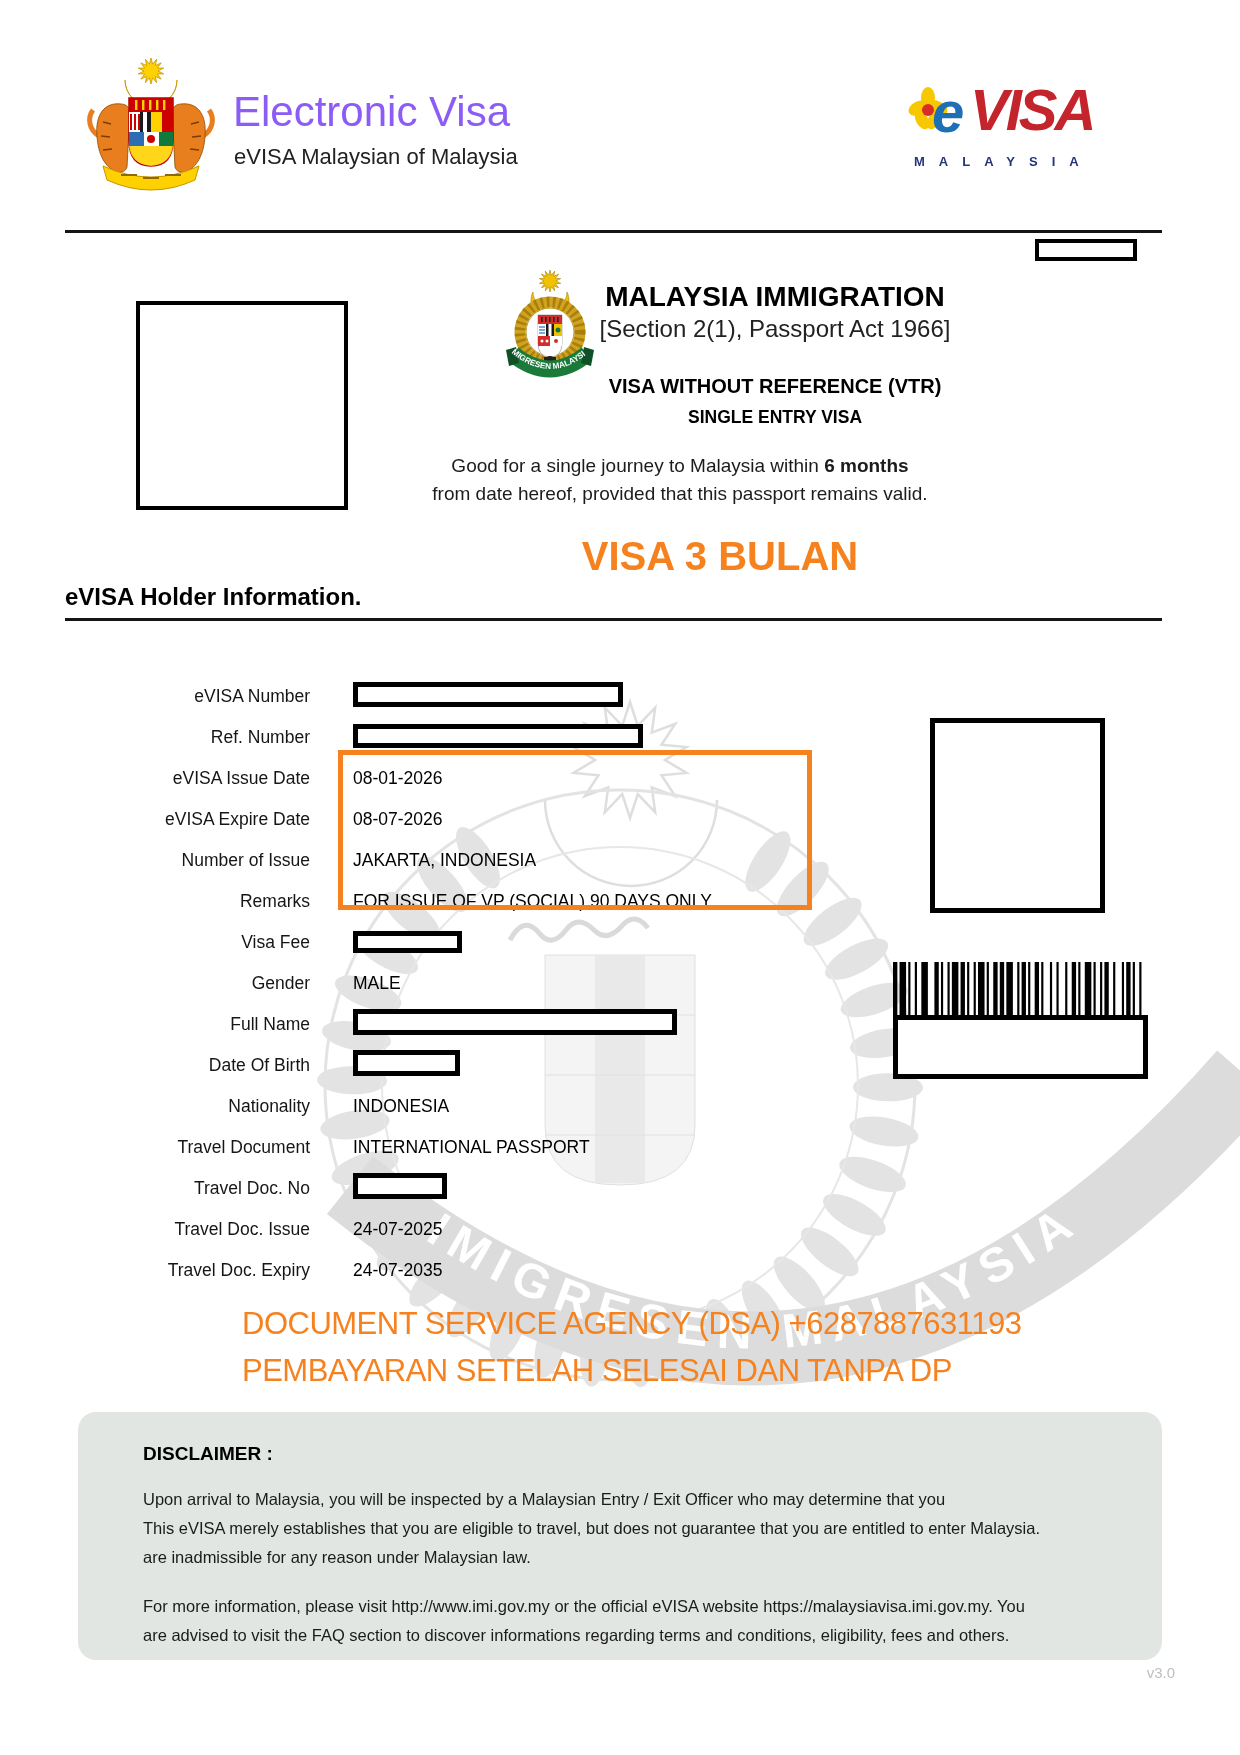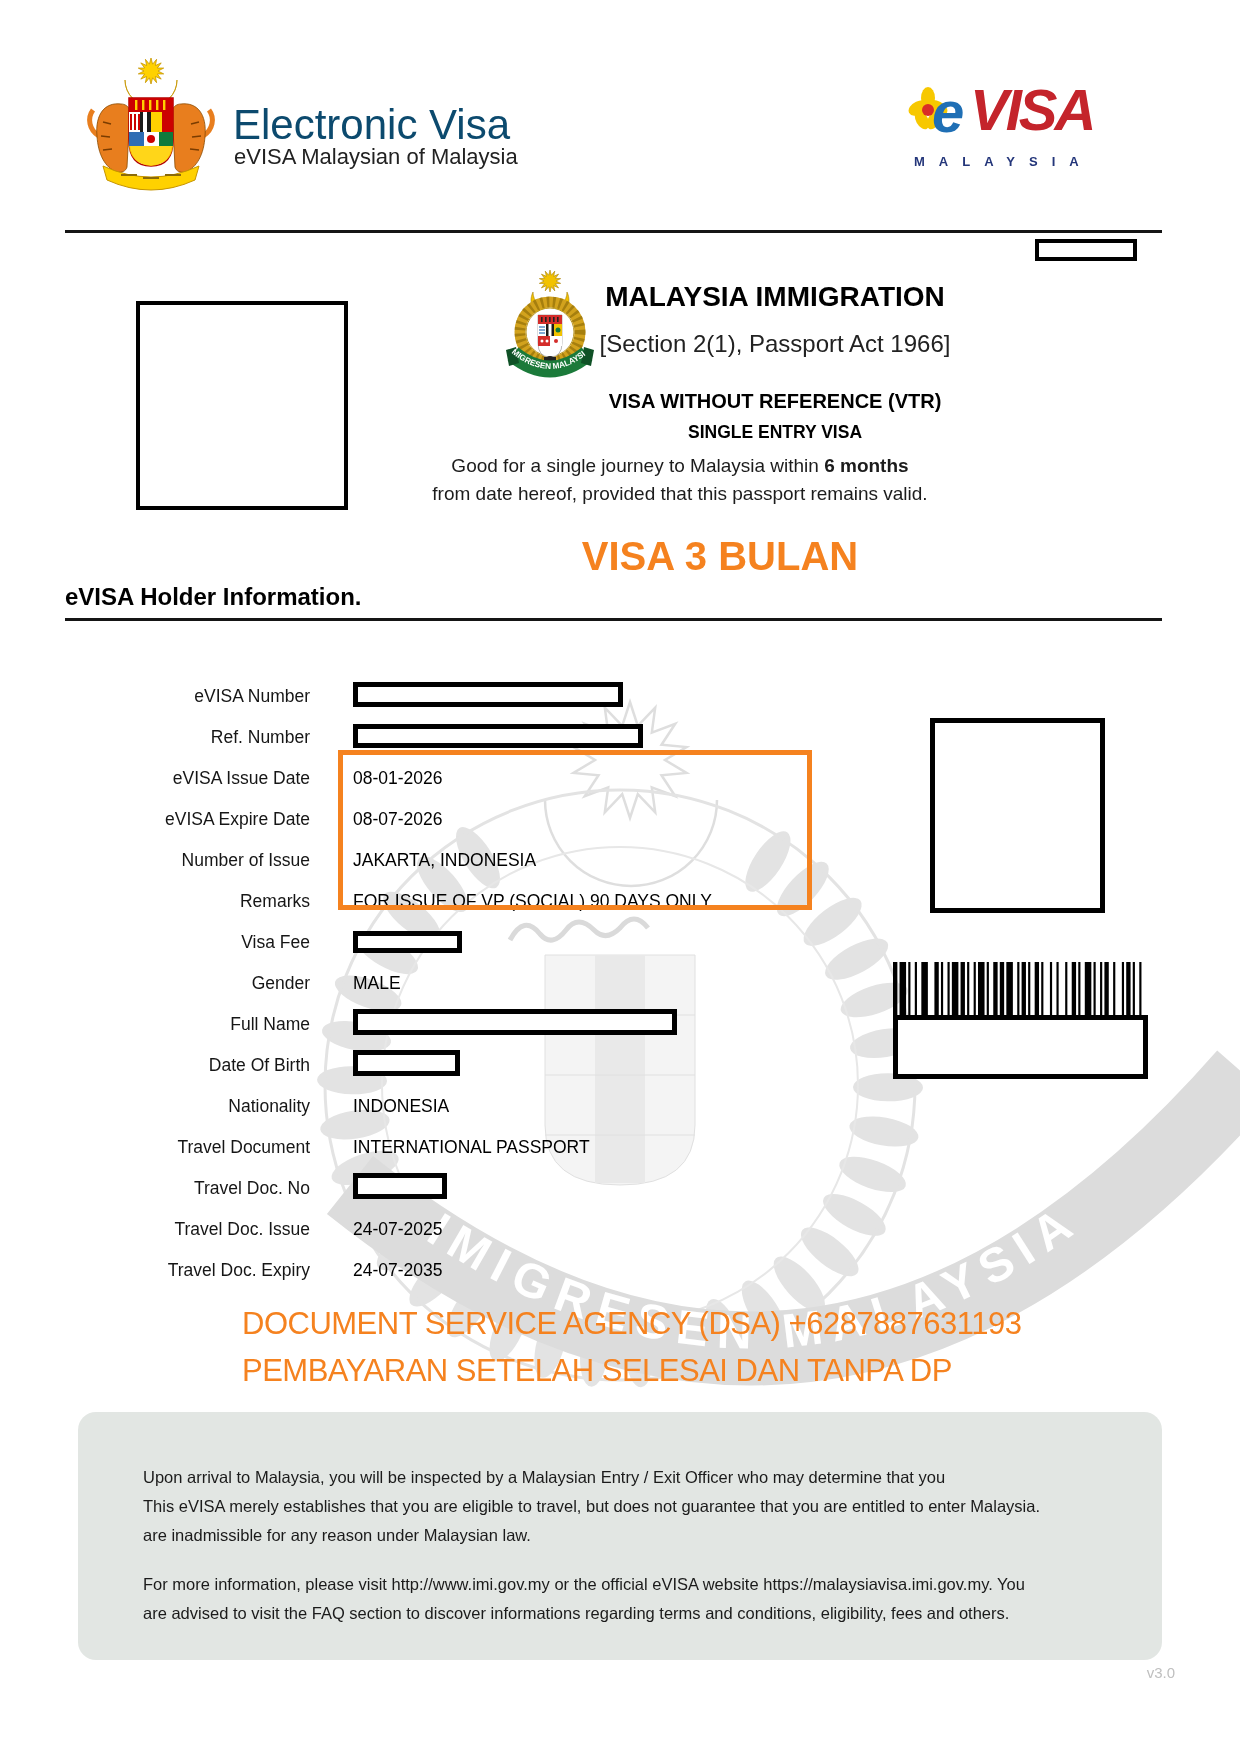--- a/index.html
+++ b/index.html
@@ -1,38 +1,38 @@
 <!DOCTYPE html>
 <html style="--accent: #F5821F; --disc-bg: #E2E6E3;"><head>
 <meta charset="utf-8">
 <style>
   html,body{margin:0;padding:0;background:#888;}
   #page{position:relative;width:1240px;height:1755px;background:#fff;margin:0 auto;
         font-family:"Liberation Sans", sans-serif;color:#1a1a1a;overflow:hidden;}
   .abs{position:absolute;}
   
-  #app-title{left:233px;top:88px;font-size:42px;color:#0c4a6e;margin-top:13px;}
+  #app-title{left:233px;top:88px;font-size:42px;color:#8b5cf6;}
   #app-subtitle{left:234px;top:144px;font-size:22px;color:#222;}
   #evisa-logo{left:908px;top:84px;width:220px;}
   #evisa-logo .toprow{position:relative;height:64px;}
   #evisa-logo .e-letter{position:absolute;left:24px;top:-6px;font-size:58px;font-weight:bold;
         font-style:italic;color:#1F6FB5;}
   #evisa-logo .visa-word{position:absolute;left:62px;top:-8px;font-size:58px;font-weight:800;
         font-style:italic;letter-spacing:-3px;color:#C4242B;}
   #evisa-logo .my-word{margin-top:6px;margin-left:6px;font-size:13px;letter-spacing:14px;
         color:#24367A;font-weight:bold;}
   .rule{left:65px;width:1097px;background:#151515;}
   #rule1{top:230px;height:2.5px;}
   #rule2{top:618px;height:3px;}
   .redact{border:5px solid #000;background:#fff;box-sizing:border-box;}
   #redact-topright{left:1035px;top:239px;width:102px;height:22px;border-width:4px;}
   
   #imm-block{left:565px;top:281px;width:420px;text-align:center;}
   #imm-title{font-size:28px;font-weight:bold;color:#000;}
-  #imm-section{font-size:24px;margin-top:17px;color:#222;}
+  #imm-section{font-size:24px;margin-top:2px;color:#222;}
   #imm-vtr{font-size:20px;font-weight:bold;margin-top:32px;color:#000;}
   #imm-sev{font-size:17.5px;font-weight:bold;margin-top:9px;color:#000;}
   #photo-left{left:136px;top:301px;width:212px;height:209px;border:4px solid #000;
         box-sizing:border-box;background:#fff;}
   #goodfor{left:370px;top:452px;width:620px;text-align:center;font-size:19px;
         line-height:28px;color:#1c1c1c;}
   #visa-duration{left:420px;top:534px;width:600px;text-align:center;font-size:40px;
         font-weight:bold;color:var(--accent,#F5821F);}
   #holder-heading{left:65px;top:583px;font-size:24px;font-weight:bold;color:#000;}
   
@@ -355,20 +355,21 @@
       </g>
   </svg>
   <div class="abs redact" id="redact-barcode"></div>
 
   <div class="abs" id="agency">
     <div>DOCUMENT SERVICE AGENCY (DSA) +6287887631193</div>
     <div>PEMBAYARAN SETELAH SELESAI DAN TANPA DP</div>
   </div>
 
   <div class="abs" id="disclaimer">
+    <div class="head">DISCLAIMER :</div>
     <div class="para">
       <div>Upon arrival to Malaysia, you will be inspected by a Malaysian Entry / Exit Officer who may determine that you</div>
       <div>This eVISA merely establishes that you are eligible to travel, but does not guarantee that you are entitled to enter Malaysia.</div>
       <div>are inadmissible for any reason under Malaysian law.</div>
     </div>
     <div class="para">
       <div>For more information, please visit http://www.imi.gov.my or the official eVISA website https://malaysiavisa.imi.gov.my. You</div>
       <div>are advised to visit the FAQ section to discover informations regarding terms and conditions, eligibility, fees and others.</div>
     </div>
   </div>

